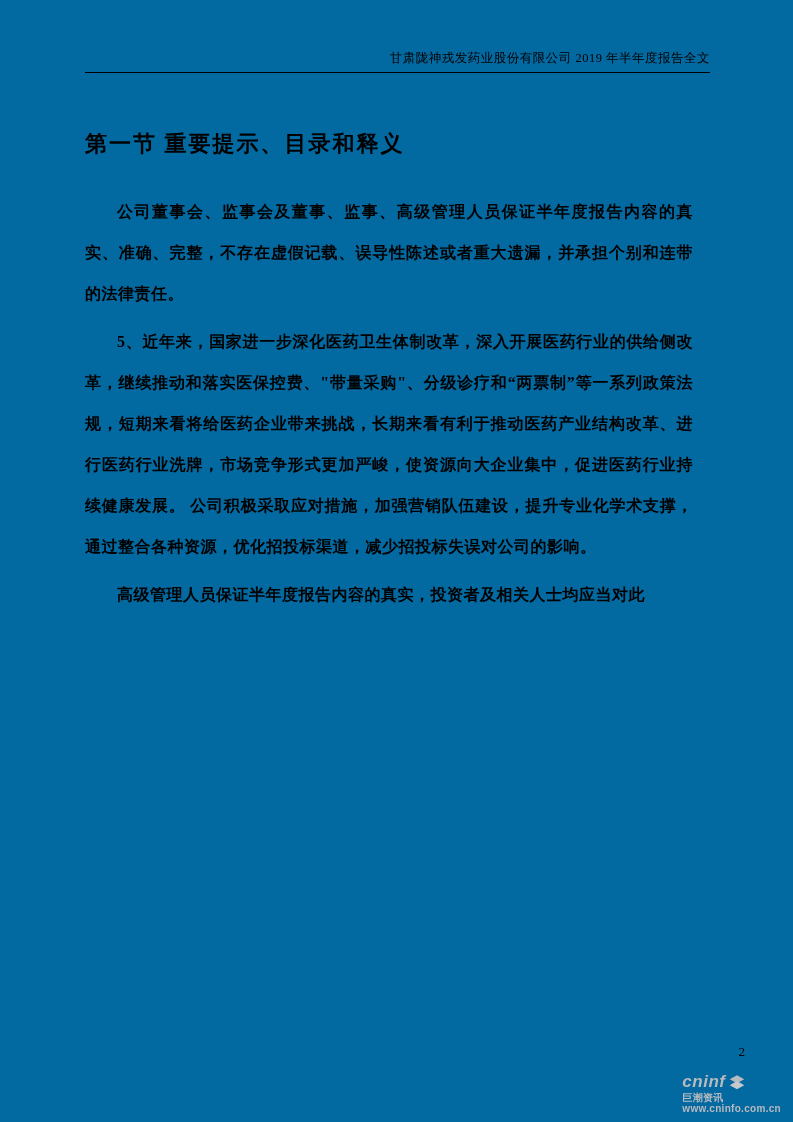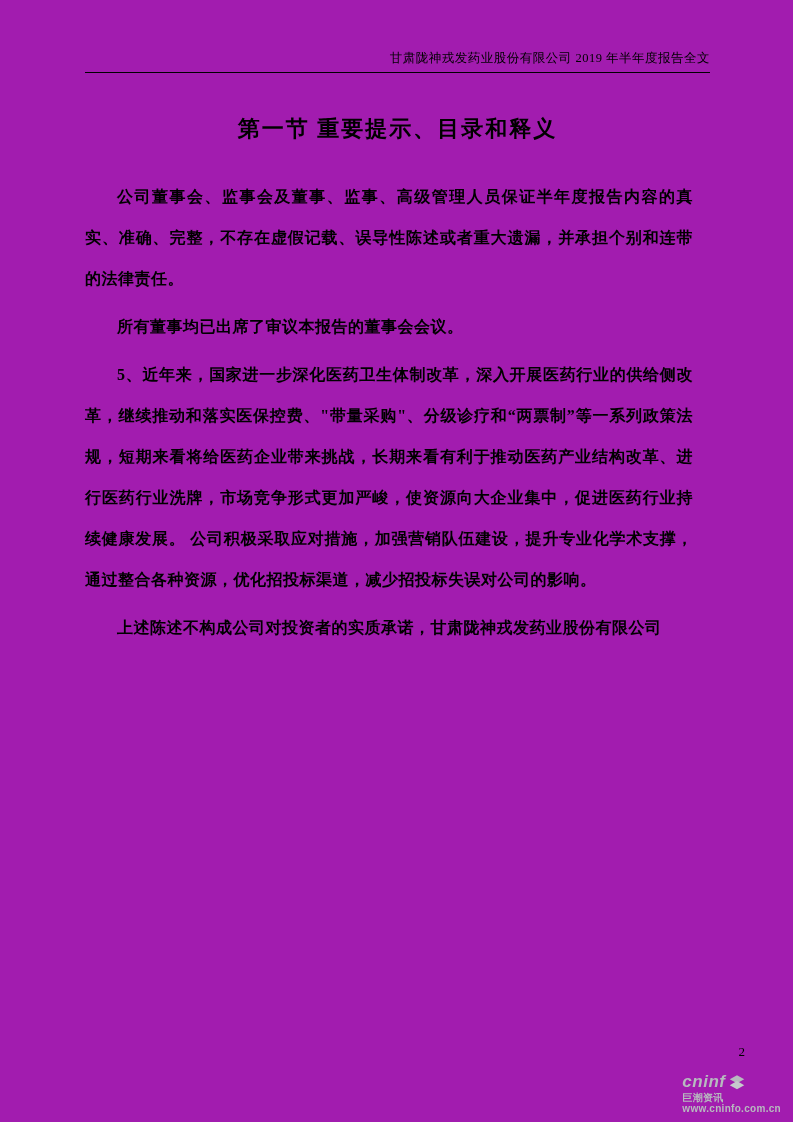--- a/index.html
+++ b/index.html
@@ -5,40 +5,40 @@
   html, body {
     margin: 0;
     padding: 0;
     background: #ffffff;
   }
   .page {
     position: relative;
     width: 793px;
     height: 1122px;
     margin: 0 auto;
-    background: #a21caf;
+    background: #0369a1;
     box-sizing: border-box;
     padding: 50px 83px 0 85px;
     font-family: "Liberation Serif", "DejaVu Serif", serif;
     color: #000000;
     overflow: hidden;
   }
   .doc-header {
     border-bottom: 1.5px solid #000000;
     padding-bottom: 5px;
   }
   .doc-header-text {
     text-align: right;
     font-size: 12.5px;
     letter-spacing: 0.5px;
     color: #000000;
   }
   .section-title {
-    margin: 41px 0 32px 0;
-    text-align: center;
+    margin: 56px 0 32px 0;
+    text-align: left;
     font-size: 22px;
     font-weight: bold;
     letter-spacing: 2px;
   }
   .content {
     margin-top: 18px;
   }
   .content p {
     margin: 0 17px 7px 0;
     font-size: 16px;
@@ -91,23 +91,22 @@
 <div class="page">
 
   <div class="doc-header">
     <div class="doc-header-text">甘肃陇神戎发药业股份有限公司 2019 年半年度报告全文</div>
   </div>
 
   <h1 class="section-title">第一节 重要提示、目录和释义</h1>
 
   <div class="content">
     <p>公司董事会、监事会及董事、监事、高级管理人员保证半年度报告内容的真实、准确、完整，不存在虚假记载、误导性陈述或者重大遗漏，并承担个别和连带的法律责任。</p>
-    <p>所有董事均已出席了审议本报告的董事会会议。</p>
     <p>5、近年来，国家进一步深化医药卫生体制改革，深入开展医药行业的供给侧改革，继续推动和落实医保控费、"带量采购"、分级诊疗和“两票制”等一系列政策法规，短期来看将给医药企业带来挑战，长期来看有利于推动医药产业结构改革、进行医药行业洗牌，市场竞争形式更加严峻，使资源向大企业集中，促进医药行业持续健康发展。 公司积极采取应对措施，加强营销队伍建设，提升专业化学术支撑，通过整合各种资源，优化招投标渠道，减少招投标失误对公司的影响。</p>
-    <p>上述陈述不构成公司对投资者的实质承诺，甘肃陇神戎发药业股份有限公司</p>
+    <p>高级管理人员保证半年度报告内容的真实，投资者及相关人士均应当对此</p>
     <p></p>
   </div>
 
   <div class="page-number">2</div>
 
   <div class="footer-logo">
     <div class="logo-row">
       <span class="logo-brand">cninf</span>
       <span class="logo-mark">
         <svg width="20" height="20" viewBox="0 0 22 22" aria-hidden="true">

